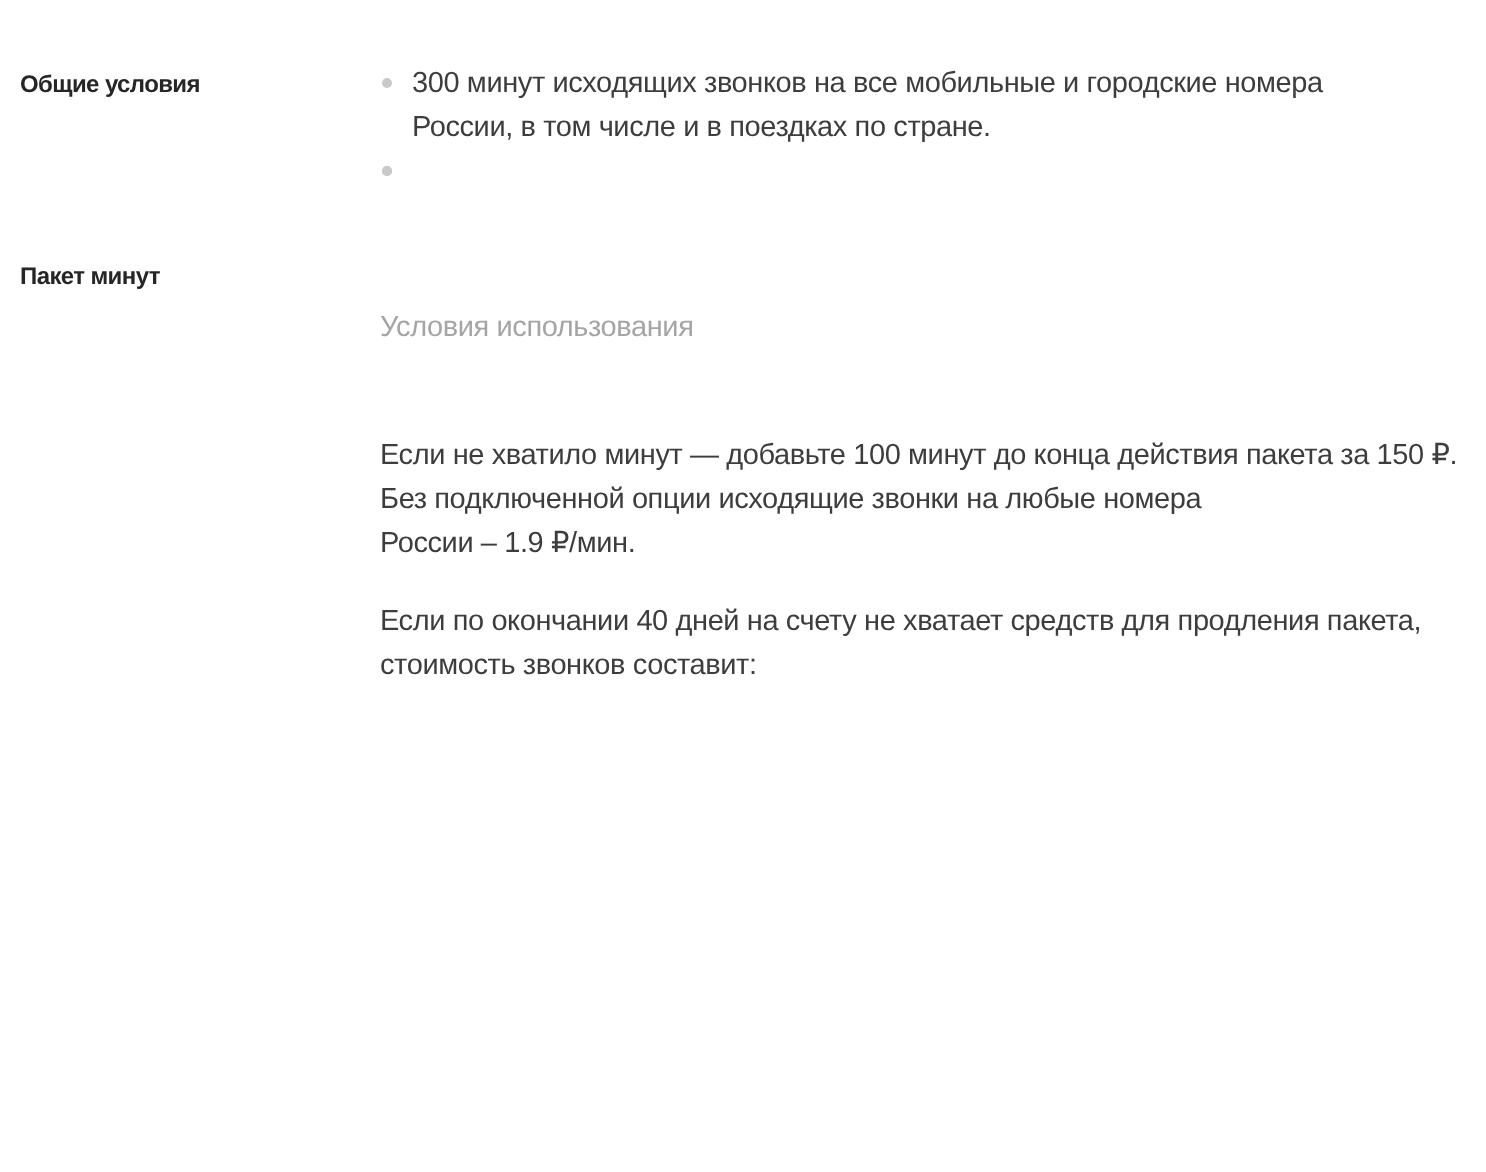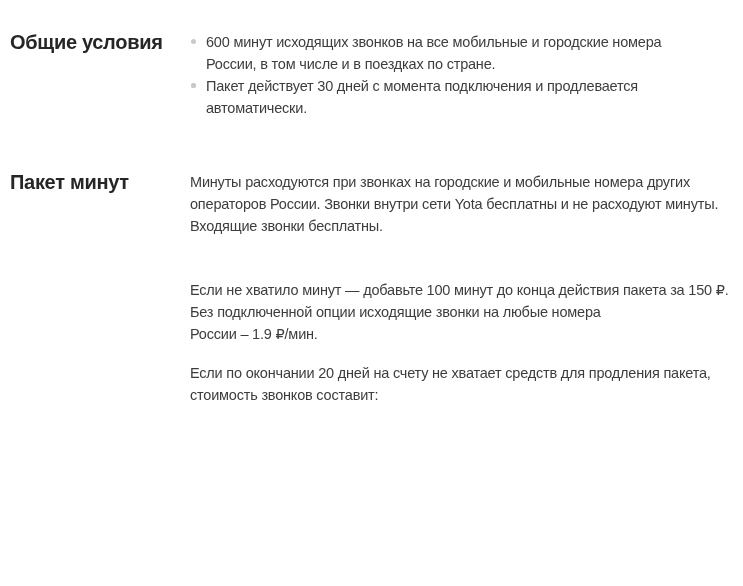--- a/index.html
+++ b/index.html
@@ -22,21 +22,21 @@
     color: var(--body);
   }
   .page { padding: 31px 8px 0 10px; }
 
   .section { display: flex; align-items: flex-start; }
   .section + .section { margin-top: 52px; }
 
   .section-label {
     width: 180px;
     flex: none;
-    font-size: 20px;
+    font-size: 12px;
     font-weight: bold;
     color: var(--heading);
     line-height: 22px;
     letter-spacing: -0.3px;
   }
   .section-content { flex: 1; min-width: 0; }
 
   .txt { white-space: pre; line-height: 22px; }
 
   ul.cond-list { list-style: none; margin: 0; padding: 0; }
@@ -60,48 +60,44 @@
 <body>
 
 <div class="page">
 
   <div class="section">
     <div class="section-label">Общие условия</div>
     <div class="section-content">
       <ul class="cond-list">
         <li>
           <span class="bullet-dot"></span>
-          <span class="txt">600 минут исходящих звонков на все мобильные и городские номера
+          <span class="txt">300 минут исходящих звонков на все мобильные и городские номера
 России, в том числе и в поездках по стране.</span>
         </li>
         <li>
           <span class="bullet-dot"></span>
         </li>
         <li>
           <span class="bullet-dot"></span>
-          <span class="txt">Пакет действует 30 дней с момента подключения и продлевается
-автоматически.</span>
         </li>
       </ul>
     </div>
   </div>
 
   <div class="section">
     <div class="section-label">Пакет минут</div>
     <div class="section-content">
 
-      <p class="para txt">Минуты расходуются при звонках на городские и мобильные номера других
-операторов России. Звонки внутри сети Yota бесплатны и не расходуют минуты.
-Входящие звонки бесплатны.</p>
 
+      <div class="subheading txt">Условия использования</div>
 
       <p class="para para-add txt">Если не хватило минут — добавьте 100 минут до конца действия пакета за 150 ₽.
 Без подключенной опции исходящие звонки на любые номера
 России – 1.9 ₽/мин.</p>
 
-      <p class="para para-expiry txt">Если по окончании 20 дней на счету не хватает средств для продления пакета,
+      <p class="para para-expiry txt">Если по окончании 40 дней на счету не хватает средств для продления пакета,
 стоимость звонков составит:</p>
 
 
     </div>
   </div>
 
 </div>
 
 </body></html>

